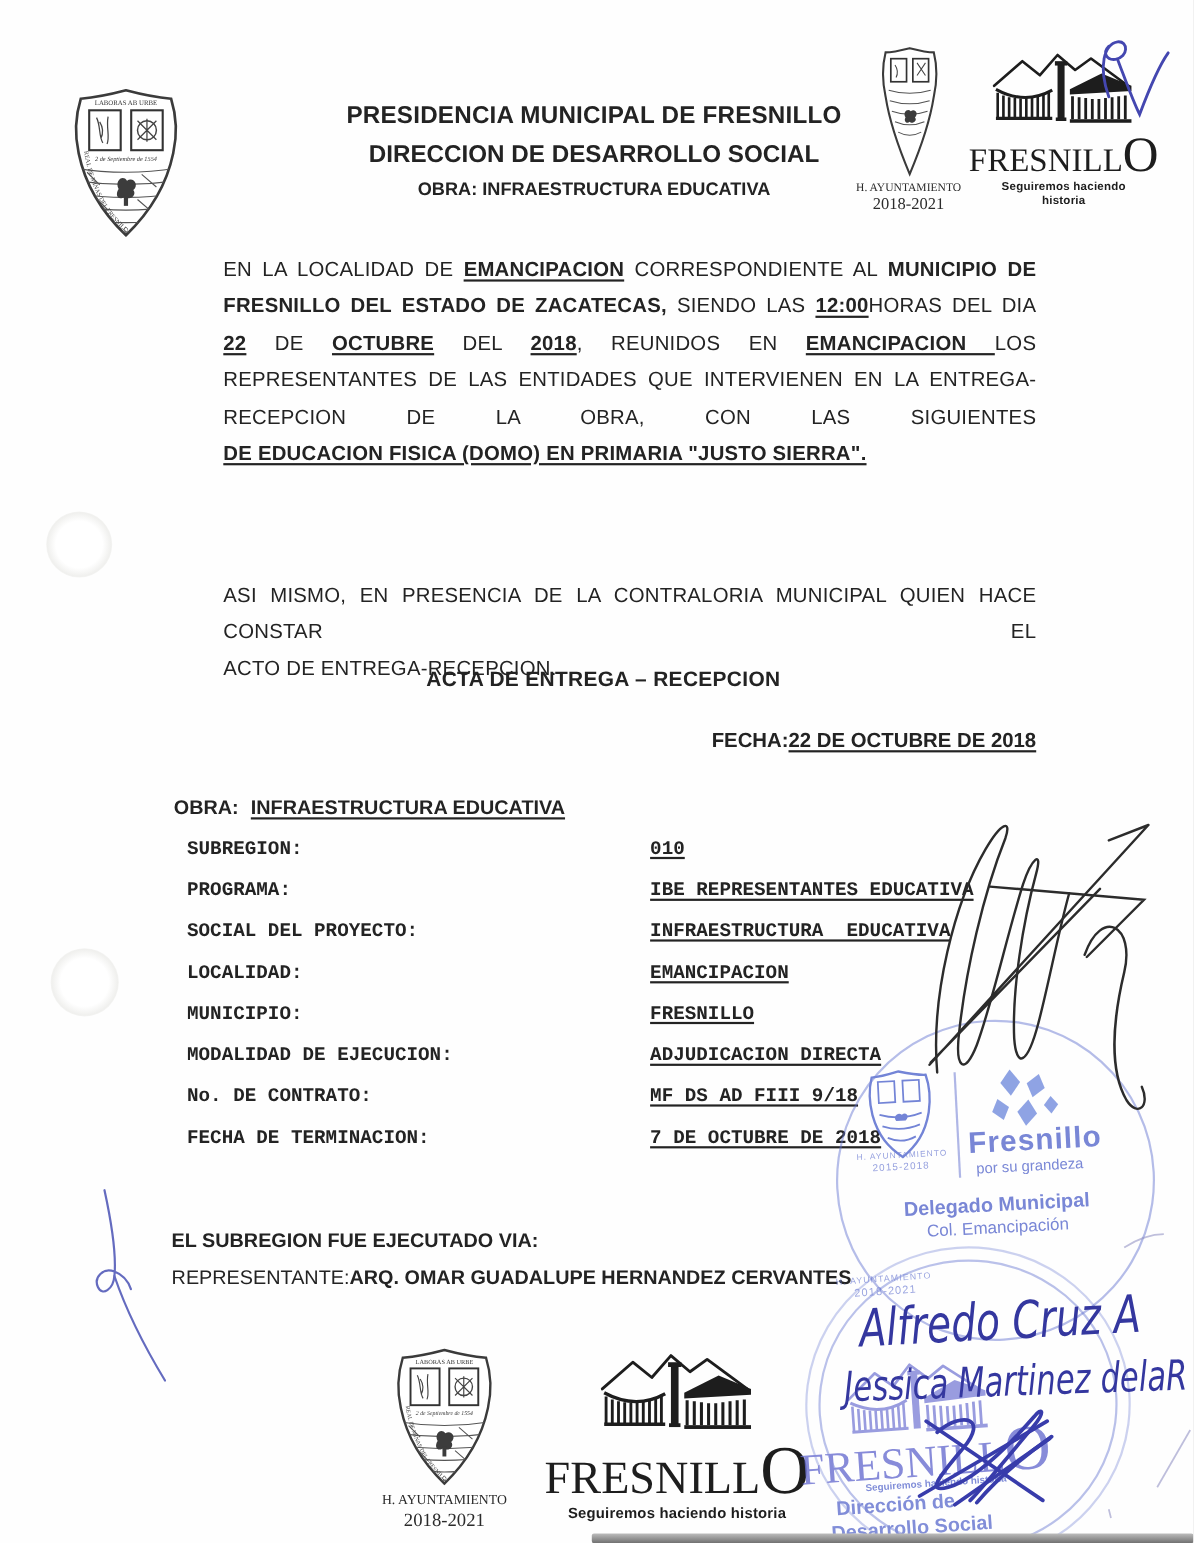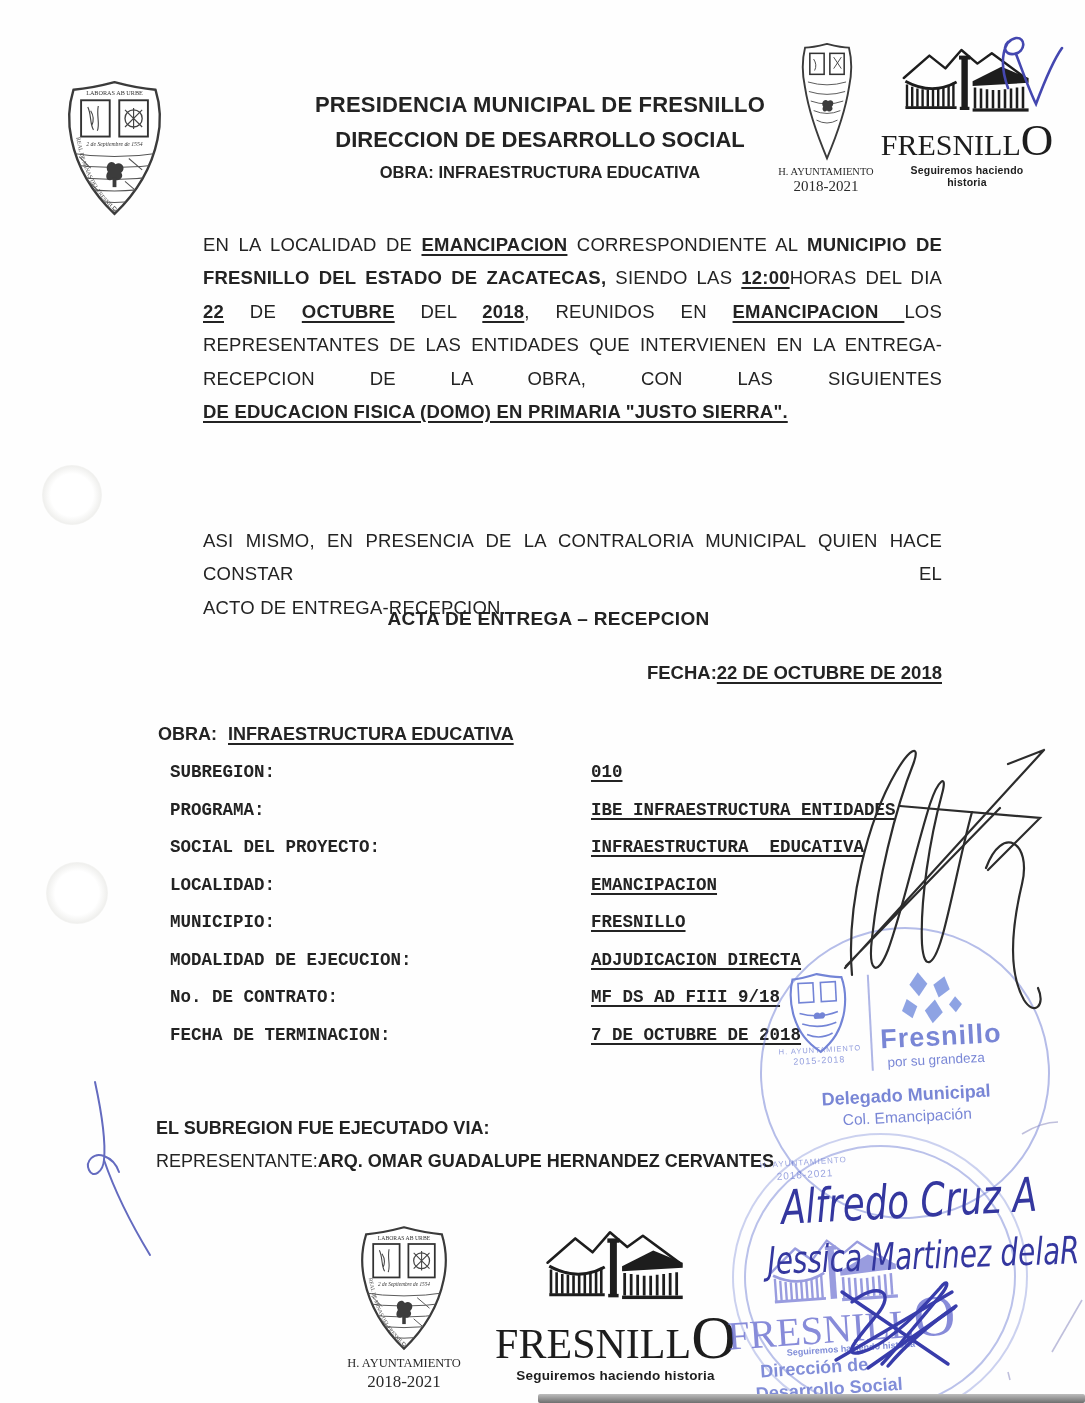--- a/index.html
+++ b/index.html
@@ -141,21 +141,21 @@
     <span class="b u" style="margin-left:6px">INFRAESTRUCTURA EDUCATIVA</span>
   </div>
 
   <div class="abs trows">
       <div class="trow">
         <span class="tlabel b">SUBREGION:</span>
         <span class="tvalue b u">010</span>
       </div>
       <div class="trow">
         <span class="tlabel b">PROGRAMA:</span>
-        <span class="tvalue b u">IBE INFRAESTRUCTURA ENTIDADES</span>
+        <span class="tvalue b u">IBE REPRESENTANTES EDUCATIVA</span>
       </div>
       <div class="trow">
         <span class="tlabel b">SOCIAL DEL PROYECTO:</span>
         <span class="tvalue b u">INFRAESTRUCTURA  EDUCATIVA</span>
       </div>
       <div class="trow">
         <span class="tlabel b">LOCALIDAD:</span>
         <span class="tvalue b u">EMANCIPACION</span>
       </div>
       <div class="trow">

